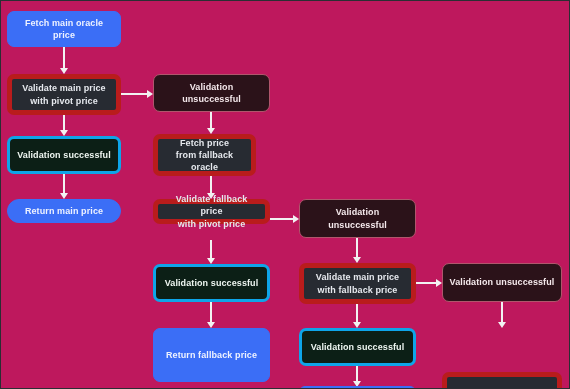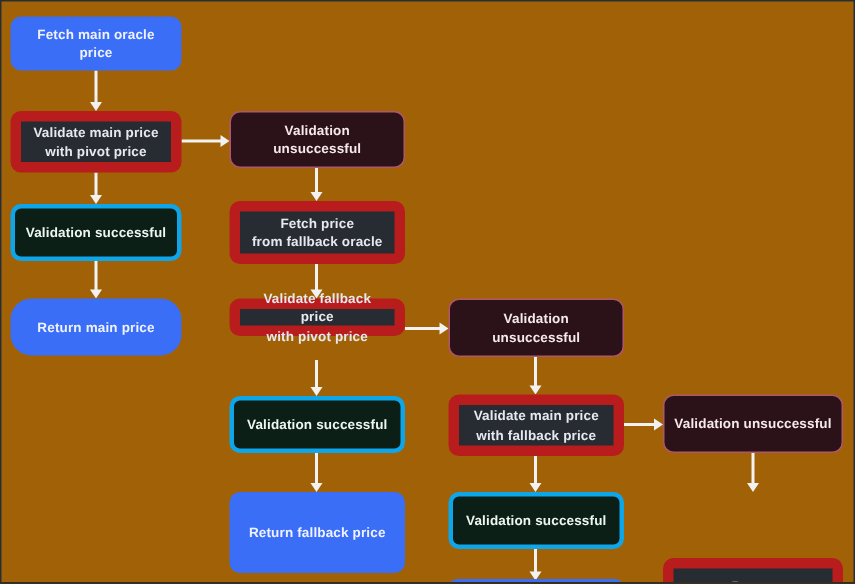--- a/index.html
+++ b/index.html
@@ -4,21 +4,21 @@
 <style>
   html, body {
     margin: 0;
     padding: 0;
     background: #0e0e10;
   }
   #canvas {
     position: relative;
     width: 570px;
     height: 389px;
-    background: #a16207;
+    background: #be185d;
     border: 1px solid #2a2e33;
     box-sizing: border-box;
     overflow: hidden;
     font-family: "Liberation Sans", sans-serif;
   }
   .node {
     position: absolute;
     box-sizing: border-box;
     display: flex;
     flex-direction: column;
@@ -34,21 +34,21 @@
     padding: 2px 6px;
     white-space: pre-line;
   }
   .node.blue {
     background: #3b6ef6;
     border: 1px solid #3b6ef6;
     color: #eef2ff;
   }
   .node.dark {
     background: #272b32;
-    border: 7px solid #b91c1c;
+    border: 5px solid #b91c1c;
     color: #e6e9ee;
   }
   .node.green {
     background: #0c1f16;
     border: 3px solid #0ea5e9;
     color: #eef6f1;
   }
   .node.red {
     background: #2b1219;
     border: 1px solid #b0566c;
@@ -106,23 +106,23 @@
     <div class="arrowhead down" style="left: 352px; top: 321px;"></div>
     <div class="edge v" style="left: 500.2px; top: 301px; height: 21px;"></div>
     <div class="arrowhead down" style="left: 497px; top: 321px;"></div>
     <div class="edge v" style="left: 355.2px; top: 365px; height: 16px;"></div>
     <div class="arrowhead down" style="left: 352px; top: 380px;"></div>
     <div class="node blue" style="left: 6px; top: 10px; width: 114px; height: 36px;">Fetch main oracle price</div>
     <div class="node dark" style="left: 6px; top: 73px; width: 114px; height: 41px;">Validate main price
 with pivot price</div>
     <div class="node red" style="left: 152px; top: 73px; width: 117px; height: 38px;">Validation unsuccessful</div>
     <div class="node green" style="left: 6px; top: 135px; width: 114px; height: 38px;">Validation successful</div>
-    <div class="node dark" style="left: 152px; top: 133px; width: 117px; height: 42px;">Fetch price
+    <div class="node dark" style="left: 152px; top: 133px; width: 103px; height: 42px;">Fetch price
 from fallback oracle</div>
-    <div class="node blue" style="left: 6px; top: 198px; width: 114px; height: 38px; border-radius: 14px;">Return main price</div>
+    <div class="node blue" style="left: 6px; top: 198px; width: 114px; height: 24px; border-radius: 14px;">Return main price</div>
     <div class="node dark" style="left: 152px; top: 198px; width: 117px; height: 25px;">Validate fallback price
 with pivot price</div>
     <div class="node red" style="left: 298px; top: 198px; width: 117px; height: 39px;">Validation unsuccessful</div>
     <div class="node green" style="left: 152px; top: 263px; width: 117px; height: 38px;">Validation successful</div>
     <div class="node dark" style="left: 298px; top: 262px; width: 117px; height: 41px;">Validate main price
 with fallback price</div>
     <div class="node red" style="left: 441px; top: 262px; width: 120px; height: 39px;">Validation unsuccessful</div>
     <div class="node blue" style="left: 152px; top: 327px; width: 117px; height: 54px;">Return fallback price</div>
     <div class="node green" style="left: 298px; top: 327px; width: 117px; height: 38px;">Validation successful</div>
     <div class="node dark" style="left: 441px; top: 327px; width: 120px; height: 38px; margin-top: 44px;">Revert</div>

